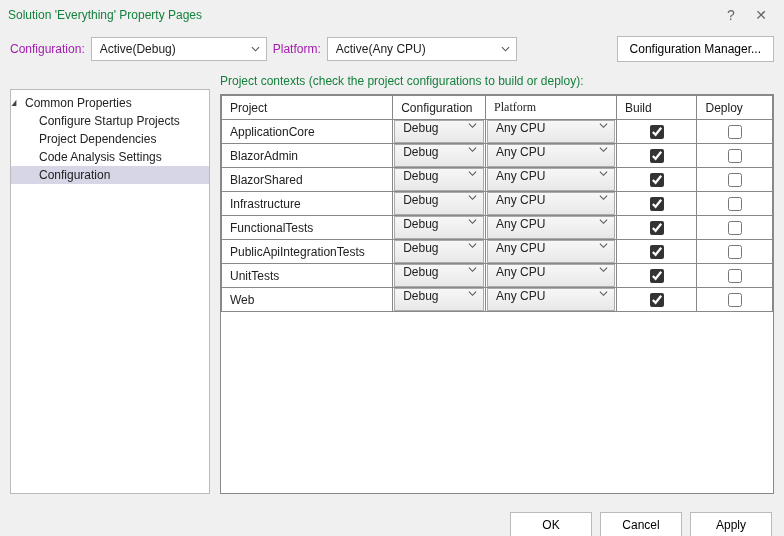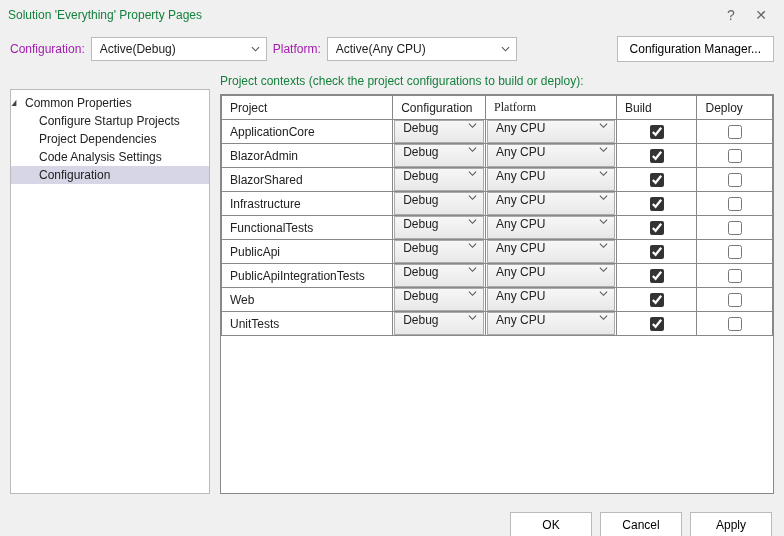--- a/index.html
+++ b/index.html
@@ -210,45 +210,20 @@
                     <svg viewBox="0 0 10 10">
                       <path d="M1 3 L5 7 L9 3" fill="none" stroke="#555" stroke-width="1.2"></path>
                     </svg>
                   </span>
                 </div>
               </td>
               <td class="chk"><input type="checkbox" checked="" style=""></td>
               <td class="chk"><input type="checkbox" style=""></td>
             </tr>
             <tr>
-              <td class="proj">PublicApi</td>
-              <td>
-                <div class="cell-dd">
-                  <span>Debug</span>
-                  <span class="caret">
-                    <svg viewBox="0 0 10 10">
-                      <path d="M1 3 L5 7 L9 3" fill="none" stroke="#555" stroke-width="1.2"></path>
-                    </svg>
-                  </span>
-                </div>
-              </td>
-              <td>
-                <div class="cell-dd">
-                  <span>Any CPU</span>
-                  <span class="caret">
-                    <svg viewBox="0 0 10 10">
-                      <path d="M1 3 L5 7 L9 3" fill="none" stroke="#555" stroke-width="1.2"></path>
-                    </svg>
-                  </span>
-                </div>
-              </td>
-              <td class="chk"><input type="checkbox" checked="" style=""></td>
-              <td class="chk"><input type="checkbox" style=""></td>
-            </tr>
-            <tr>
               <td class="proj">PublicApiIntegrationTests</td>
               <td>
                 <div class="cell-dd">
                   <span>Debug</span>
                   <span class="caret">
                     <svg viewBox="0 0 10 10">
                       <path d="M1 3 L5 7 L9 3" fill="none" stroke="#555" stroke-width="1.2"></path>
                     </svg>
                   </span>
                 </div>
@@ -260,46 +235,46 @@
                     <svg viewBox="0 0 10 10">
                       <path d="M1 3 L5 7 L9 3" fill="none" stroke="#555" stroke-width="1.2"></path>
                     </svg>
                   </span>
                 </div>
               </td>
               <td class="chk"><input type="checkbox" checked="" style=""></td>
               <td class="chk"><input type="checkbox" style=""></td>
             </tr>
             <tr>
+              <td class="proj">UnitTests</td>
+              <td>
+                <div class="cell-dd">
+                  <span>Debug</span>
+                  <span class="caret">
+                    <svg viewBox="0 0 10 10">
+                      <path d="M1 3 L5 7 L9 3" fill="none" stroke="#555" stroke-width="1.2"></path>
+                    </svg>
+                  </span>
+                </div>
+              </td>
+              <td>
+                <div class="cell-dd">
+                  <span>Any CPU</span>
+                  <span class="caret">
+                    <svg viewBox="0 0 10 10">
+                      <path d="M1 3 L5 7 L9 3" fill="none" stroke="#555" stroke-width="1.2"></path>
+                    </svg>
+                  </span>
+                </div>
+              </td>
+              <td class="chk"><input type="checkbox" checked="" style=""></td>
+              <td class="chk"><input type="checkbox" style=""></td>
+            </tr>
+            <tr>
               <td class="proj">Web</td>
-              <td>
-                <div class="cell-dd">
-                  <span>Debug</span>
-                  <span class="caret">
-                    <svg viewBox="0 0 10 10">
-                      <path d="M1 3 L5 7 L9 3" fill="none" stroke="#555" stroke-width="1.2"></path>
-                    </svg>
-                  </span>
-                </div>
-              </td>
-              <td>
-                <div class="cell-dd">
-                  <span>Any CPU</span>
-                  <span class="caret">
-                    <svg viewBox="0 0 10 10">
-                      <path d="M1 3 L5 7 L9 3" fill="none" stroke="#555" stroke-width="1.2"></path>
-                    </svg>
-                  </span>
-                </div>
-              </td>
-              <td class="chk"><input type="checkbox" checked="" style=""></td>
-              <td class="chk"><input type="checkbox" style=""></td>
-            </tr>
-            <tr>
-              <td class="proj">UnitTests</td>
               <td>
                 <div class="cell-dd">
                   <span>Debug</span>
                   <span class="caret">
                     <svg viewBox="0 0 10 10">
                       <path d="M1 3 L5 7 L9 3" fill="none" stroke="#555" stroke-width="1.2"></path>
                     </svg>
                   </span>
                 </div>
               </td>

